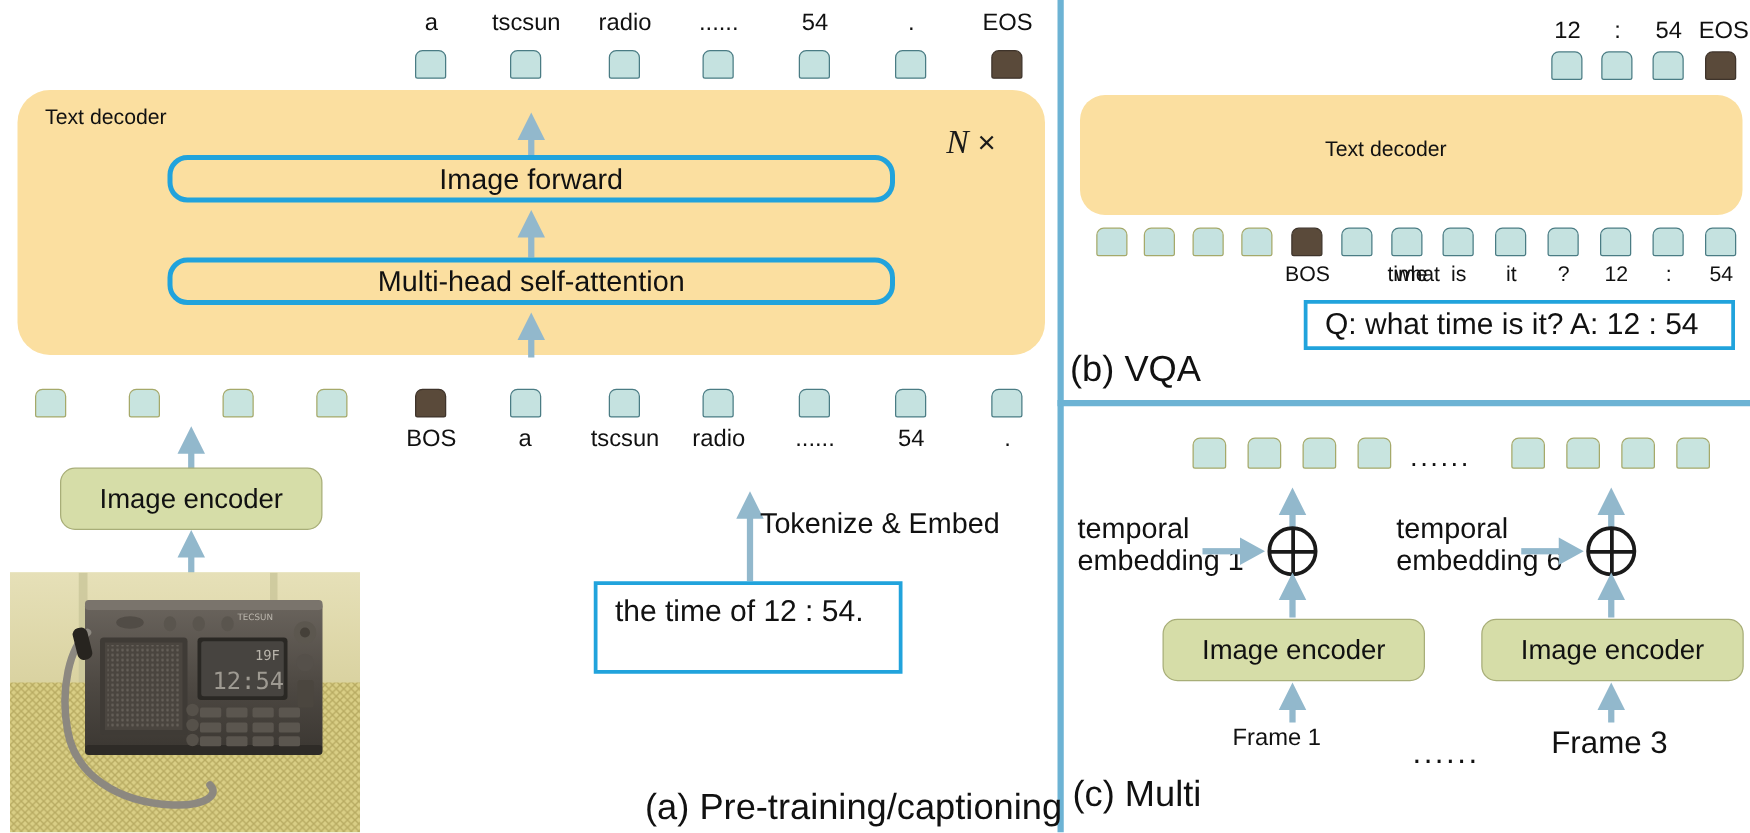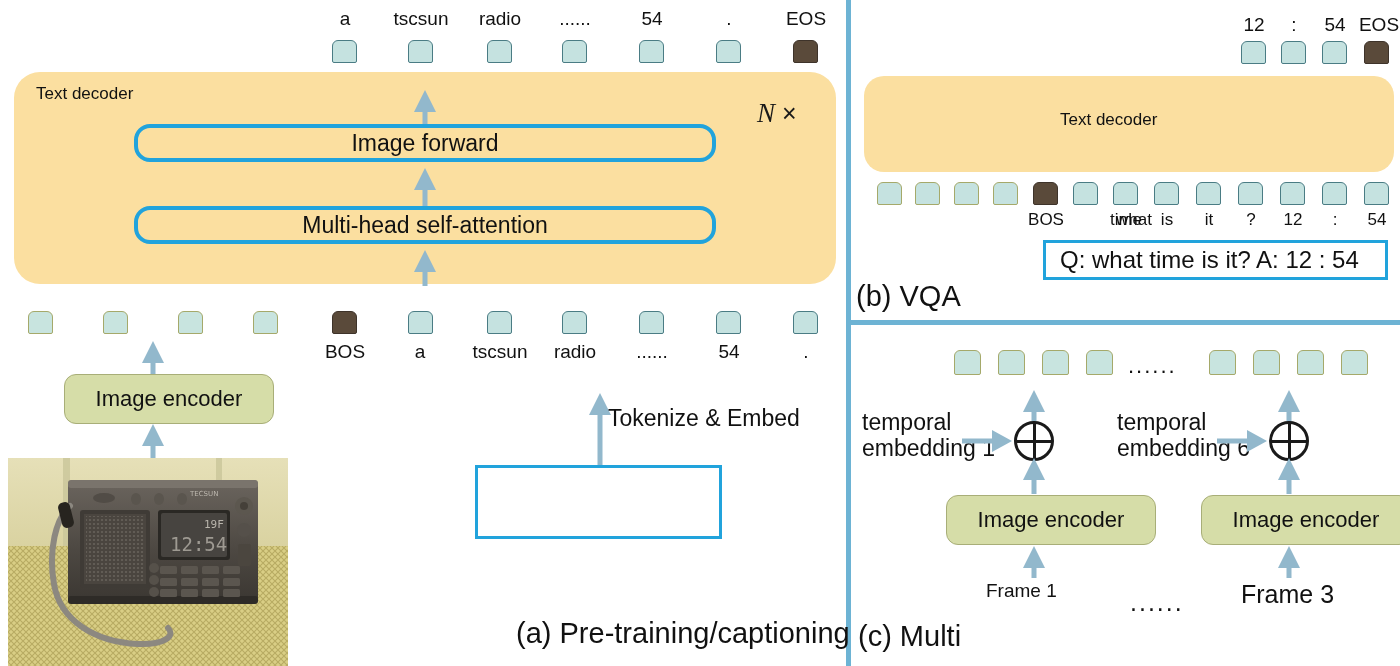--- a/index.html
+++ b/index.html
@@ -84,21 +84,20 @@
   }
 
   .encoder {
     position: absolute;
     background: #D6DDA8;
     border: 1.5px solid #A8AE78;
     border-radius: 12px;
     display: flex; align-items: center; justify-content: center;
     font-size: 22px;
     color: #111;
-    margin-left: 16px;
   }
 
   
   .arrow-up { position: absolute; }
   .arrow-up .shaft {
     position: absolute; left: 50%; transform: translateX(-50%);
     width: 5px; background: #92B8CC; bottom: 0;
   }
   .arrow-up .head {
     position: absolute; left: 50%; transform: translateX(-50%); top: 0;
@@ -337,23 +336,24 @@
       </svg>
     </div>
 
     <div class="arrow-up" style="left:589px; top:393px; width:22px; height:72px;">
       <div class="head"></div>
         <div class="shaft" style="height:54px;"></div>
     </div>
     <div class="inline-label" style="left:608px; top:405px;">Tokenize &amp; Embed</div>
 
     <div class="textbox" style="left:475px; top:465px; width:247px; height:74px; display:block; padding-top:6px;">
-    </div>
-
-    <div class="panel-caption" style="left:516px; top:617px;">(a) Pre-training/captioning</div>
+      <div>the time of 12 : 54.</div>
+    </div>
+
+    <div class="panel-caption" style="left:516px; top:630px;">(a) Pre-training/captioning</div>
   </div>
 
   <div>
 
     <div class="toklabel" style="left:1232px; top:14px; width:44px;">12</div>
     <div class="toklabel" style="left:1274px; top:14px; width:40px;">:</div>
     <div class="toklabel" style="left:1314px; top:14px; width:42px;">54</div>
     <div class="toklabel" style="left:1356px; top:14px; width:46px;">EOS</div>
 
     <div class="tok" style="left:1241px; top:41px;"></div>

